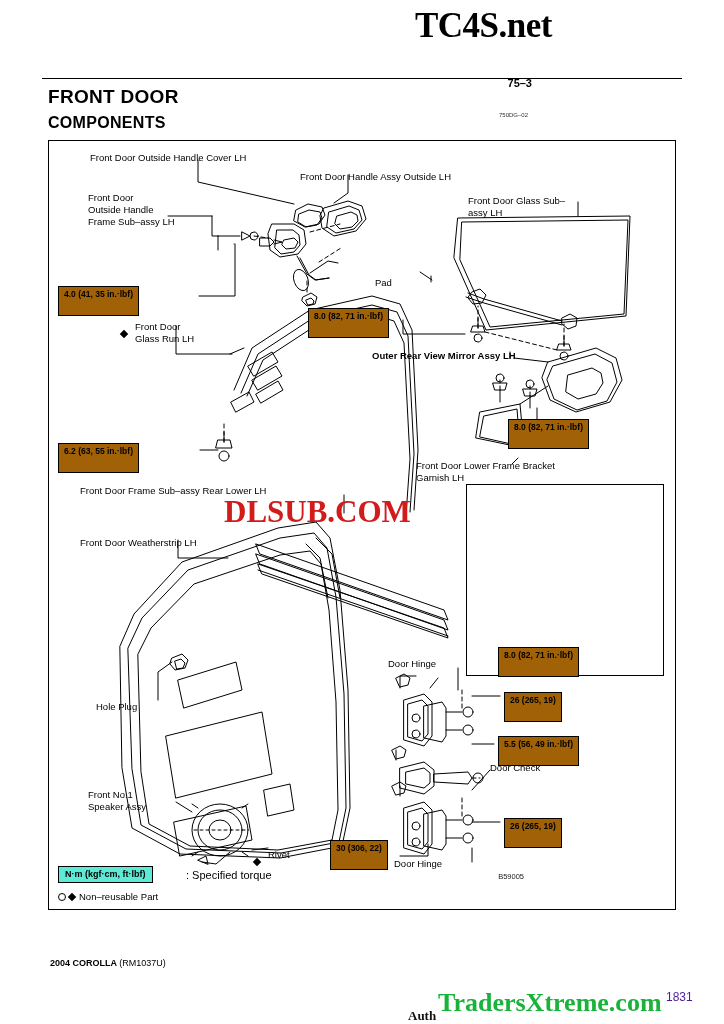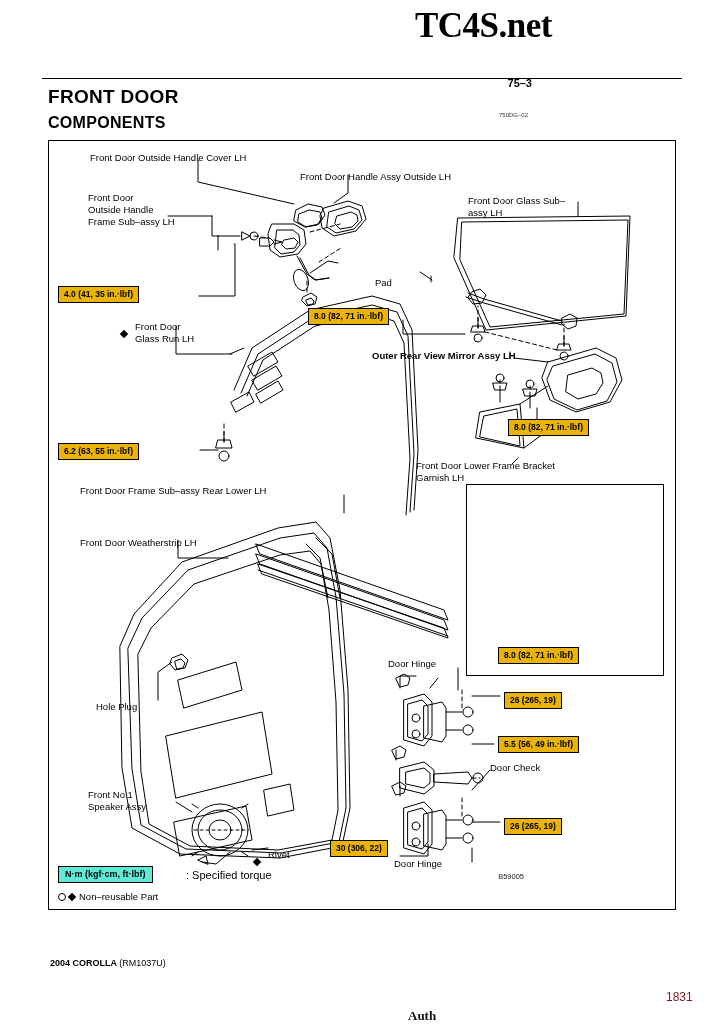--- a/index.html
+++ b/index.html
@@ -64,21 +64,21 @@
     font-weight: bold;
     color: #111;
     z-index: 39;
     margin-top: 16px;
   }
   .wm-page-bg {
     position: absolute;
     left: 666px;
     top: 990px;
     font-size: 12px;
-    color: #7f1d1d;
+    color: #4c1d95;
     z-index: 38;
   }
 
   
   .hdr-rule {
     position: absolute;
     left: 42px;
     top: 78px;
     width: 640px;
     height: 1px;
@@ -154,24 +154,24 @@
     line-height: 12px;
     color: #000;
     white-space: pre-line;
   }
   .lbl.b { font-weight: bold; }
 
   
   .torq {
     position: absolute;
     border: 1px solid #000;
-    background: #eab308;
+    background: #a16207;
     font-size: 8.5px;
     font-weight: bold;
-    padding: 2px 5px 3px 5px;
+    padding: 2px 5px 16px 5px;
     line-height: 10px;
     white-space: nowrap;
     z-index: 25;
   }
 
   
   .inset-box {
     position: absolute;
     left: 466px;
     top: 484px;
@@ -525,14 +525,16 @@
 
   <div class="fig-code2">B59005</div>
 
   <div class="footer-left">
     <span>2004 COROLLA</span>
     <span class="rm">(RM1037U)</span>
   </div>
   <div class="wm-page-bg">1831</div>
   <div class="wm-auth">Auth</div>
 
+  <div class="wm-dlsub">DLSUB.COM</div>
+  <div class="wm-traders">TradersXtreme.com</div>
 
 </div>
 
 </body></html>

